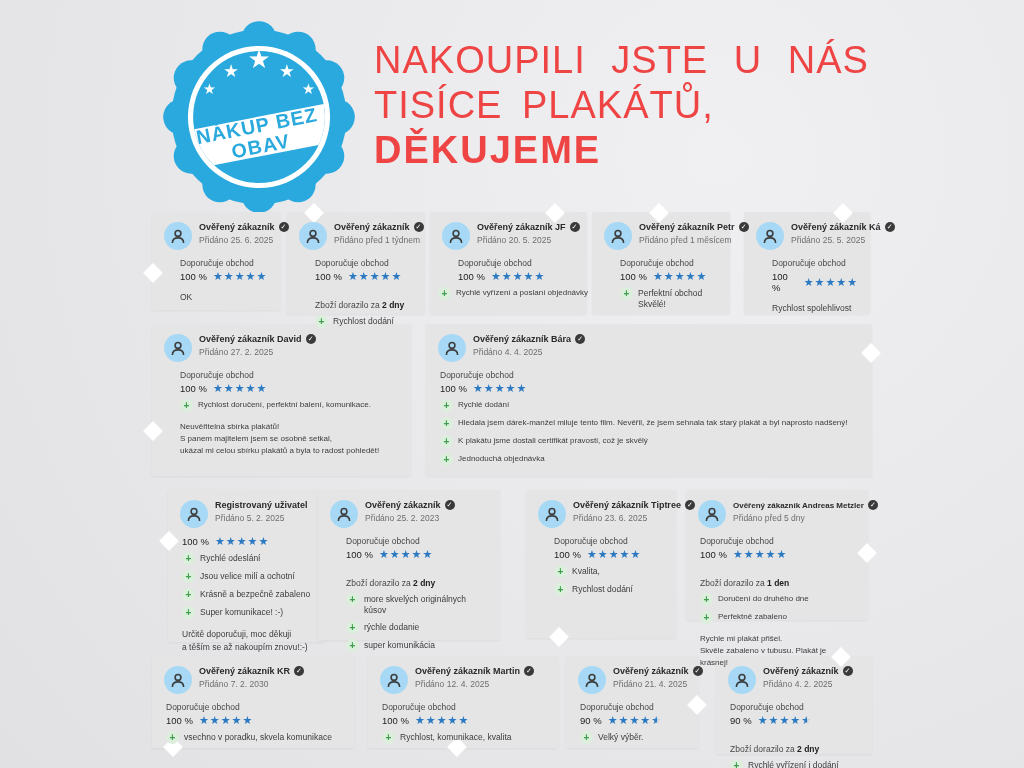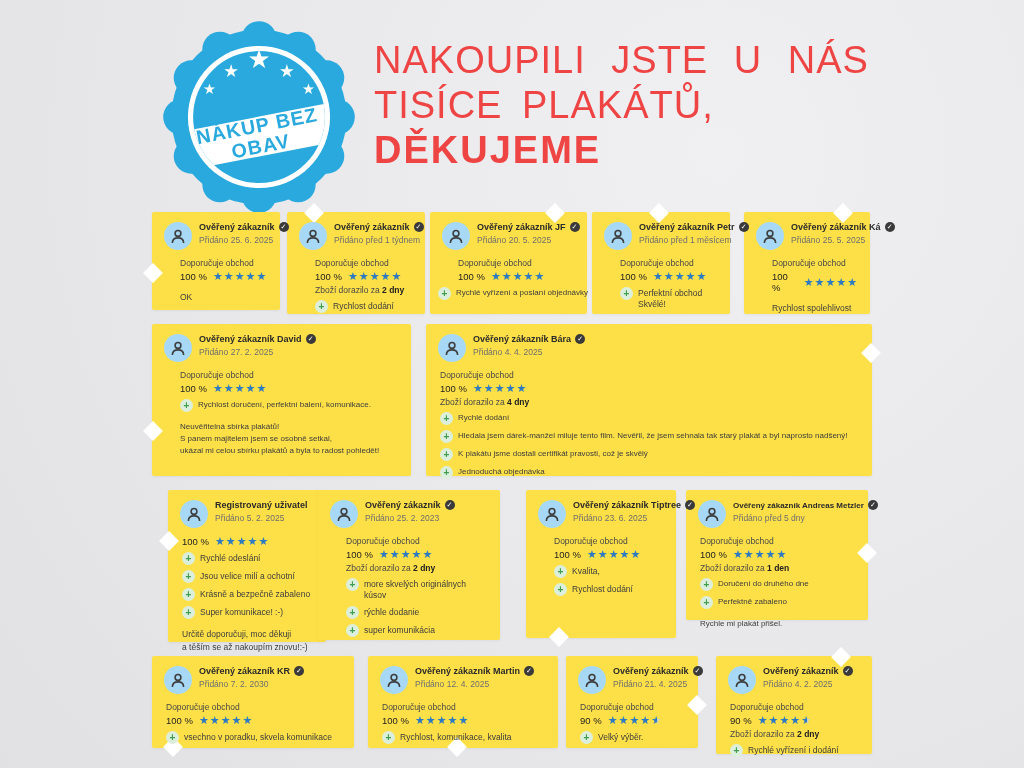--- a/index.html
+++ b/index.html
@@ -9,40 +9,40 @@
     background:radial-gradient(circle at 70% 20%, #f0f0f2 0%, #e8e8eb 55%, #e1e1e4 100%);
   }
   
   .heading{position:absolute;left:374px;top:38px;color:#ef4444;font-size:38px;line-height:45px;letter-spacing:1px}
   .heading .l1{word-spacing:14px}
   .heading .l2{word-spacing:8px}
   .heading .l3{font-weight:bold;letter-spacing:2px}
   
   .badge{position:absolute;left:156px;top:14px;width:206px;height:206px}
   
-  .card{position:absolute;background:#fde047;border-radius:2px;box-shadow:0 1px 3px rgba(0,0,0,.05);padding:10px 12px;box-sizing:border-box;color:#3c3c3c}
+  .card{position:absolute;background:#e5e5e5;border-radius:2px;box-shadow:0 1px 3px rgba(0,0,0,.05);padding:10px 12px;box-sizing:border-box;color:#3c3c3c}
   .tail{position:absolute;width:14px;height:14px;background:#fff;transform:rotate(45deg);z-index:0}
   .tl{left:-6px}.tr{right:-6px}.tt{top:-6px}.tb{bottom:-6px}
   .head,.body{position:relative;z-index:1}
   .head{display:flex;gap:7px;margin-bottom:8px;align-items:flex-start}
   .avatar{width:28px;height:28px;border-radius:50%;background:#a7d9f6;flex:none;display:flex;align-items:center;justify-content:center}
   .hmeta{min-width:0}
   .nrow{font-size:9px;font-weight:bold;color:#2a2a2a;white-space:nowrap;display:flex;align-items:center}
   .name-sm .nrow .name{font-size:8px}
   .vbadge{width:10px;height:10px;background:#3a3a3a;border-radius:50%;color:#fff;font-size:7px;line-height:10px;text-align:center;display:inline-block;margin-left:4px;flex:none}
   .date{font-size:8.5px;color:#6e6e6e;margin-top:3px;white-space:nowrap}
   .body{margin-left:2px}
   .ind .body{margin-left:16px}
   .rec{font-size:8.5px;color:#474747;margin:2px 0 3px}
   .rating{display:flex;align-items:center;gap:6px;margin:1px 0 2px}
   .pct{font-size:9.5px;font-weight:normal;color:#222}
   .stars{font-size:11px;color:#2b7ac2;letter-spacing:1px;line-height:1}
   .st{color:#2b7ac2}
   .st.half{background:linear-gradient(90deg,#2b7ac2 55%,#bccfde 55%);-webkit-background-clip:text;background-clip:text;color:transparent}
-  .delivery{font-size:8.5px;margin:3px 0 1px;color:#474747}
+  .delivery{font-size:8.5px;margin:18px 0 1px;color:#474747}
   .delivery b{color:#222}
   .pro{display:flex;gap:5px;margin-top:5px;align-items:flex-start;font-size:8.5px;line-height:1.3}
   .plus{width:13px;height:13px;border-radius:50%;background:#dcefdc;color:#3f9d4f;font-size:10px;line-height:13px;text-align:center;flex:none;font-weight:bold}
   .ptx{padding-top:1px}
   .freetext{margin-top:9px;font-size:8.5px;line-height:1.5;color:#3c3c3c}
   .xs .ptx,.xs .freetext{font-size:8px}
   .flush-pros .pro{margin-left:-20px}
   .flush-pros .ptx{white-space:nowrap}
 </style>
 </head>
@@ -288,21 +288,20 @@
         </div>
         <div class="date">Přidáno 4. 4. 2025</div>
       </div>
     </div>
     <div class="body">
       <div class="rec">Doporučuje obchod</div>
       <div class="rating">
         <span class="pct">100 %</span>
         <span class="stars"><span class="st">★</span><span class="st">★</span><span class="st">★</span><span class="st">★</span><span class="st">★</span></span>
       </div>
-      <div class="delivery">Zboží dorazilo za <b>4 dny</b></div>
       <div class="pro">
         <span class="plus">+</span>
         <span class="ptx">Rychlé dodání</span>
       </div>
       <div class="pro">
         <span class="plus">+</span>
         <span class="ptx">Hledala jsem dárek-manžel miluje tento film. Nevěřil, že jsem sehnala tak starý plakát a byl naprosto nadšený!</span>
       </div>
       <div class="pro">
         <span class="plus">+</span>
@@ -455,20 +454,21 @@
       <div class="pro">
         <span class="plus">+</span>
         <span class="ptx">Doručení do druhého dne</span>
       </div>
       <div class="pro">
         <span class="plus">+</span>
         <span class="ptx">Perfektně zabaleno</span>
       </div>
       <div class="freetext">
         <div class="ftline">Rychle mi plakát přišel.</div>
+        <div class="ftline">Skvěle zabaleno v tubusu. Plakát je krásnej!</div>
       </div>
     </div>
   </div>
 
 <div class="card" style="left:152px;top:656px;width:202px;height:92px">
     <i class="tail tb" style="left:14px"></i>
     <div class="head">
       <div class="avatar">
         <svg width="14" height="15" viewBox="0 0 14 15" fill="none" stroke="#3e3e3e" stroke-width="1.6">
           <circle cx="7" cy="4.4" r="2.9"></circle>

